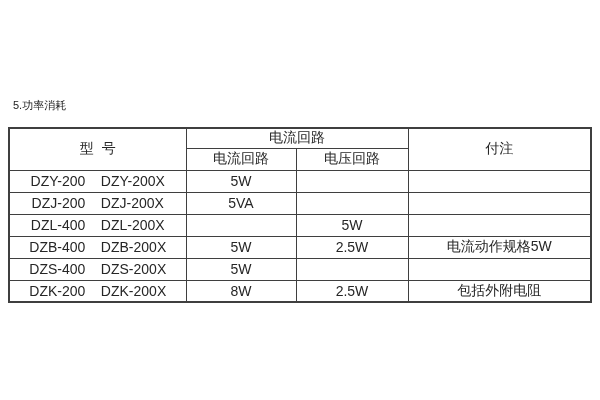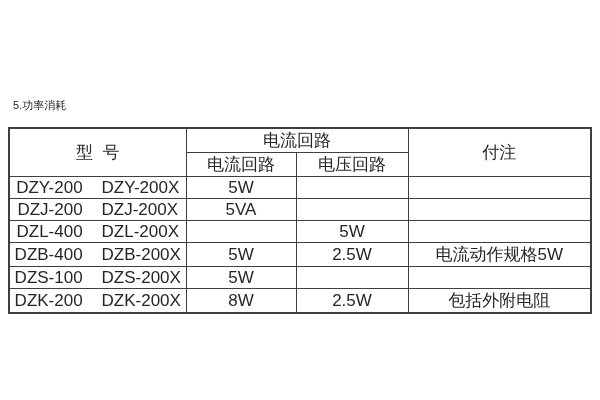--- a/index.html
+++ b/index.html
@@ -26,21 +26,21 @@
     white-space: pre;
   }
   table.spec {
     position: absolute;
     left: 8px;
     top: 127px;
     border-collapse: collapse;
     table-layout: fixed;
     width: 582px;
     border: 2px solid #3f3f3f;
-    font-size: 17px;
+    font-size: 14px;
     color: #262626;
   }
   table.spec td, table.spec th {
     border: 1px solid #3f3f3f;
     text-align: center;
     vertical-align: middle;
     padding: 0;
     font-weight: normal;
     white-space: pre;
     overflow: hidden;
@@ -92,21 +92,21 @@
         <td>5W</td>
         <td></td>
       </tr>
       <tr class="data-row">
         <td>DZB-400    DZB-200X</td>
         <td>5W</td>
         <td>2.5W</td>
         <td>电流动作规格5W</td>
       </tr>
       <tr class="data-row">
-        <td>DZS-100    DZS-200X</td>
+        <td>DZS-400    DZS-200X</td>
         <td>5W</td>
         <td></td>
         <td></td>
       </tr>
       <tr class="data-row">
         <td>DZK-200    DZK-200X</td>
         <td>8W</td>
         <td>2.5W</td>
         <td>包括外附电阻</td>
       </tr>

